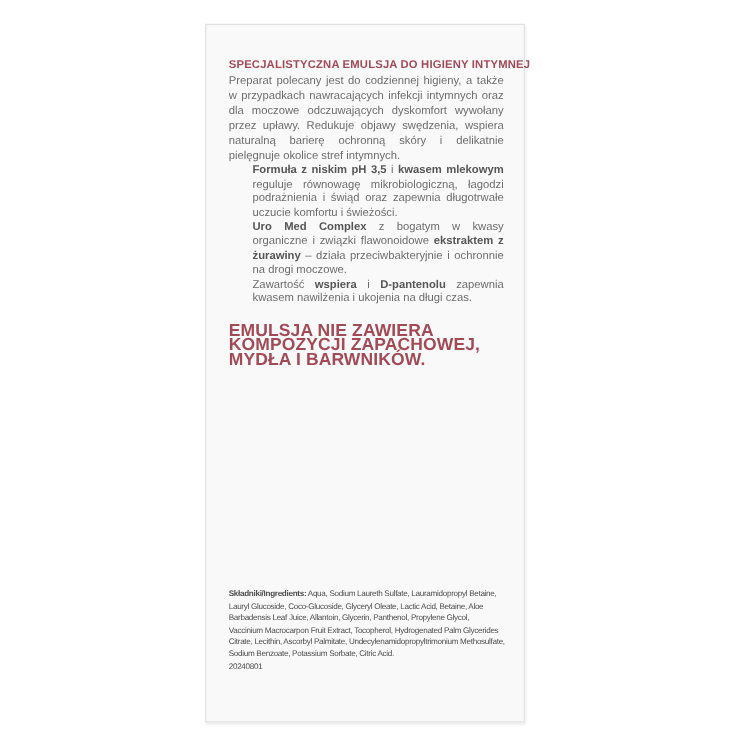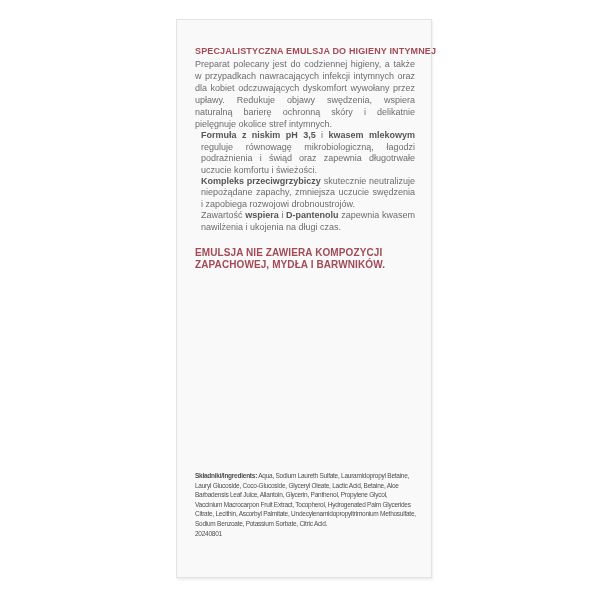--- a/index.html
+++ b/index.html
@@ -12,21 +12,21 @@
     font-family: "Liberation Sans", sans-serif;
   }
   .stage {
     position: relative;
     width: 600px;
     height: 600px;
     background: #ffffff;
   }
   .label-panel {
     position: absolute;
-    left: 176px;
+    left: 164px;
     top: 19px;
     width: 256px;
     height: 559px;
     box-sizing: border-box;
     background: #f9f9f9;
     border: 1px solid #e3e3e3;
     box-shadow: 1px 2px 2px rgba(0,0,0,0.07);
   }
   .content {
     position: relative;
@@ -53,35 +53,35 @@
   }
   .section-heading {
     color: #a24a56;
     font-size: 9px;
     font-weight: bold;
     letter-spacing: 0.15px;
     line-height: 12px;
     margin: 18px 0 2px 0;
   }
   .action-list {
-    margin: 0 0 0 6px;
+    margin: 0 0 0 19px;
     color: #6d6d6d;
     font-size: 9px;
     line-height: 11.4px;
   }
   .action-item {
     text-align: justify;
   }
   .action-item .b {
     font-weight: bold;
     color: #565656;
   }
   .claim {
     color: #a24a56;
-    font-size: 10px;
+    font-size: 14px;
     font-weight: bold;
     letter-spacing: 0.1px;
     line-height: 11.5px;
     margin: 14px 0 0 0;
     max-width: 210px;
   }
   .ingredients {
     position: absolute;
     left: 18px;
     right: 15px;
@@ -101,33 +101,33 @@
 </style>
 </head>
 <body>
 
 <div class="stage">
   <div class="label-panel">
     <div class="content">
 
       <h1 class="product-title">SPECJALISTYCZNA EMULSJA DO HIGIENY INTYMNEJ</h1>
 
-      <p class="intro">Preparat polecany jest do codziennej higieny, a także w przypadkach nawracających infekcji intymnych oraz dla kobiet odczuwających dyskomfort wywołany przez upławy. Redukuje objawy swędzenia, wspiera naturalną barierę ochronną skóry i delikatnie pielęgnuje okolice stref intymnych.</p>
+      <p class="intro">Preparat polecany jest do codziennej higieny, a także w przypadkach nawracających infekcji intymnych oraz dla moczowe odczuwających dyskomfort wywołany przez upławy. Redukuje objawy swędzenia, wspiera naturalną barierę ochronną skóry i delikatnie pielęgnuje okolice stref intymnych.</p>
 
 
       <div class="action-list">
 
         <div class="action-item">
           <span class="b">Formuła z niskim pH 3,5</span><span> i </span><span class="b">kwasem mlekowym</span><span> reguluje równowagę mikrobiologiczną, łagodzi podrażnienia i świąd oraz zapewnia długotrwałe uczucie komfortu i świeżości.</span>
         </div>
 
+        <div class="action-item">
+          <span class="b">Uro Med Complex</span><span> z bogatym w kwasy organiczne i związki flawonoidowe </span><span class="b">ekstraktem z żurawiny</span><span> – działa przeciwbakteryjnie i ochronnie na drogi moczowe.</span>
+        </div>
 
-        <div class="action-item">
-          <span class="b">Kompleks przeciwgrzybiczy</span><span> skutecznie neutralizuje niepożądane zapachy, zmniejsza uczucie swędzenia i zapobiega rozwojowi drobnoustrojów.</span>
-        </div>
 
         <div class="action-item">
           <span>Zawartość </span><span class="b">wspiera</span><span> i </span><span class="b">D-pantenolu</span><span> zapewnia kwasem nawilżenia i ukojenia na długi czas.</span>
         </div>
 
       </div>
 
       <p class="claim">EMULSJA NIE ZAWIERA KOMPOZYCJI ZAPACHOWEJ, MYDŁA I BARWNIKÓW.</p>
 
       <div class="ingredients">

